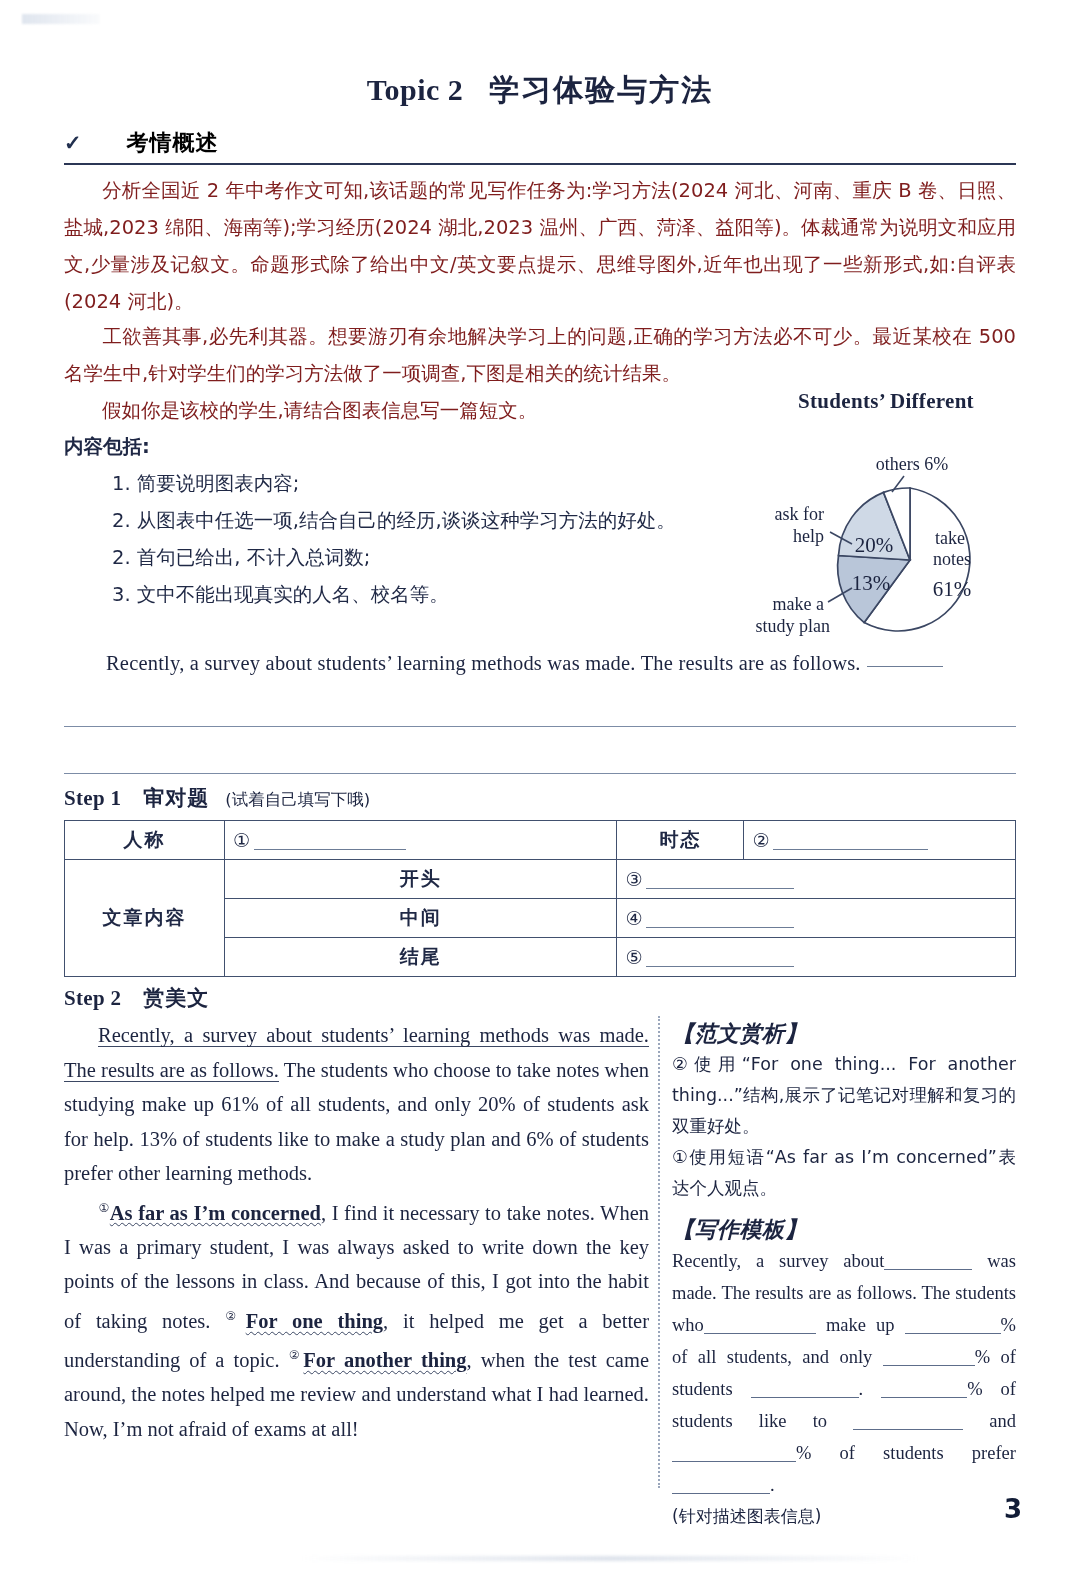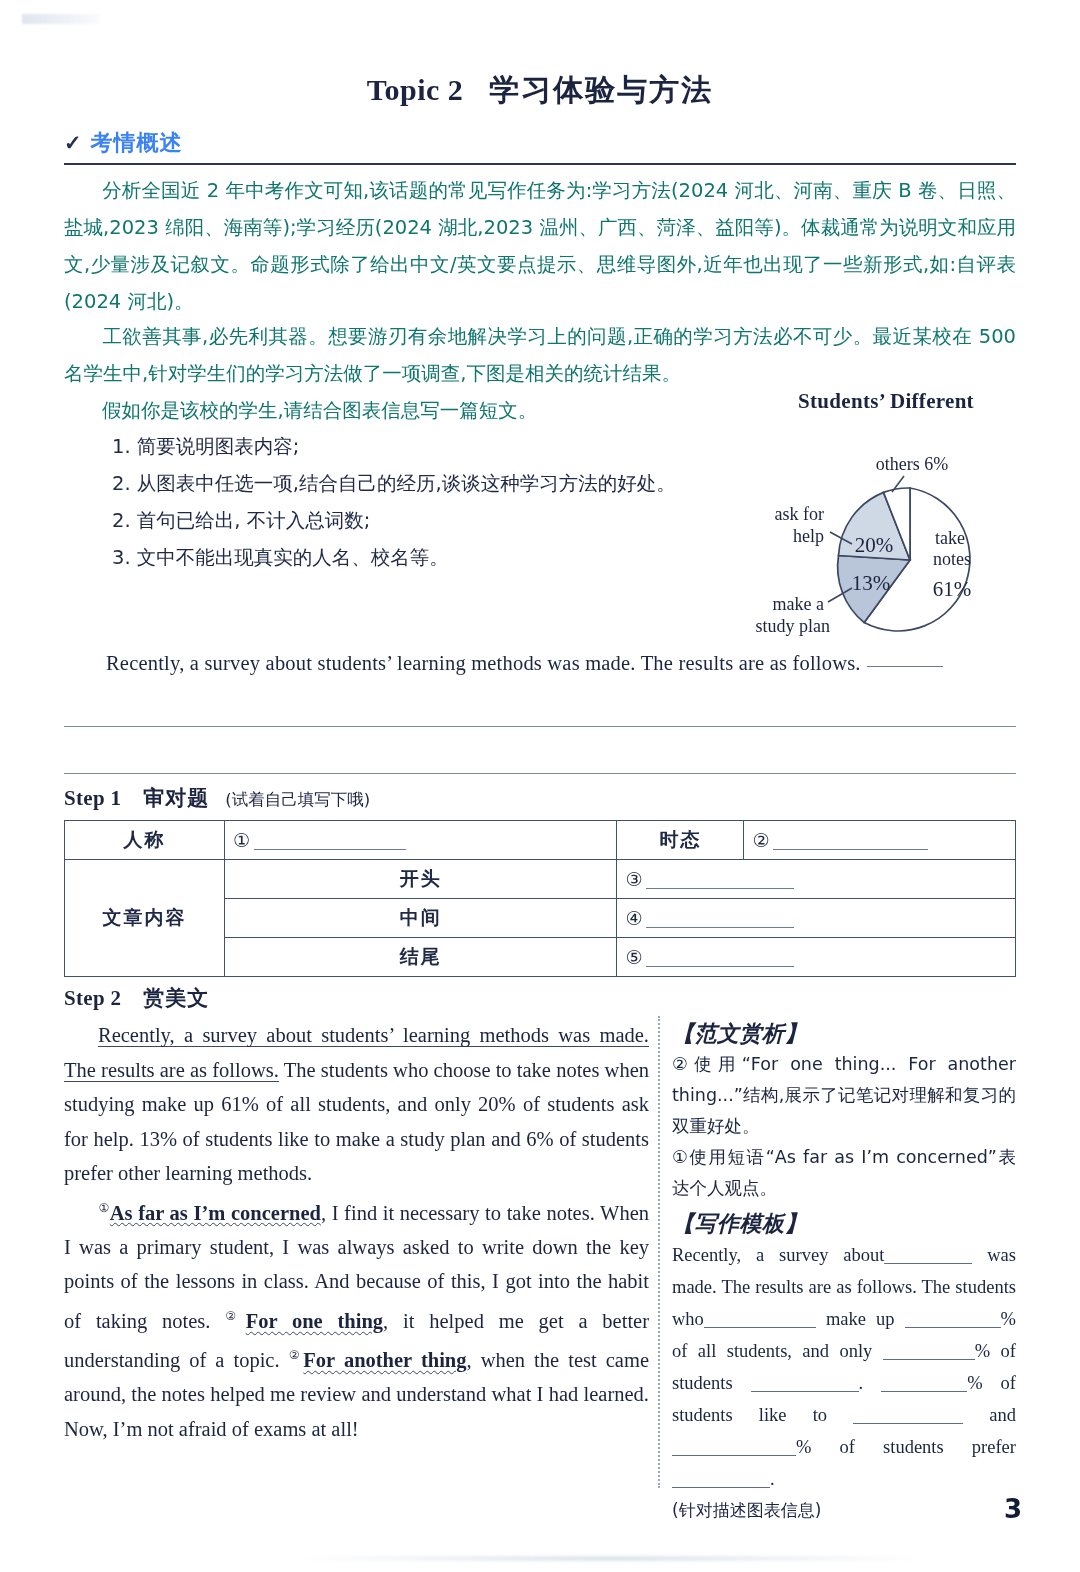--- a/index.html
+++ b/index.html
@@ -30,29 +30,29 @@
 
   
   .sec-head{
     position:absolute;left:64px;top:128px;width:952px;
     display:flex;align-items:center;gap:9px;
     border-bottom:2.4px solid #2b3655;padding-bottom:5px;
   }
   .check-icon{font-size:21px;font-weight:bold;line-height:1;color:#22304f;}
   .sec-head-label{
     font-family:"DejaVu Sans","Liberation Sans",sans-serif;
-    font-size:22px;font-weight:bold;letter-spacing:1px;color:#3b82f6;
+    font-size:22px;font-weight:bold;letter-spacing:1px;color:#000000;margin-left:36px;
   }
 
   
   .cn-body{
     position:absolute;left:64px;width:952px;
     font-family:"DejaVu Sans","Liberation Sans",sans-serif;
     font-size:19.5px;line-height:37px;text-align:justify;
-    color:#0f766e;
+    color:#7f1d1d;
   }
   .cn-body.p1{top:172px;}
   .cn-body.p2{top:318px;}
   .cn-body.p3{top:392px;width:700px;}
   .indent{display:inline-block;width:38px;}
 
   
   .req-block{
     position:absolute;left:64px;top:428px;width:700px;
     font-family:"DejaVu Sans","Liberation Sans",sans-serif;
@@ -191,20 +191,21 @@
     <span class="sec-head-label">考情概述</span>
   </div>
 
   <div class="cn-body p1"><span class="indent"></span><span>分析全国近 2 年中考作文可知,该话题的常见写作任务为:学习方法(2024 河北、河南、重庆 B 卷、日照、盐城,2023 绵阳、海南等);学习经历(2024 湖北,2023 温州、广西、菏泽、益阳等)。体裁通常为说明文和应用文,少量涉及记叙文。命题形式除了给出中文/英文要点提示、思维导图外,近年也出现了一些新形式,如:自评表(2024 河北)。</span></div>
 
   <div class="cn-body p2"><span class="indent"></span><span>工欲善其事,必先利其器。想要游刃有余地解决学习上的问题,正确的学习方法必不可少。最近某校在 500 名学生中,针对学生们的学习方法做了一项调查,下图是相关的统计结果。</span></div>
 
   <div class="cn-body p3"><span class="indent"></span><span>假如你是该校的学生,请结合图表信息写一篇短文。</span></div>
 
   <div class="req-block">
+    <div class="req-head">内容包括:</div>
     <div class="req-item">1. 简要说明图表内容;</div>
     <div class="req-item">2. 从图表中任选一项,结合自己的经历,谈谈这种学习方法的好处。</div>
     <div class="req-item">2. 首句已给出, 不计入总词数;</div>
     <div class="req-item">3. 文中不能出现真实的人名、校名等。</div>
   </div>
 
   <div class="chart-wrap">
     <div class="chart-title">
       <div>Students’ Different</div>
     </div>
@@ -292,21 +293,21 @@
 
   <div class="s2-left">
     <p><span class="ind"></span><span class="u-solid">Recently, a survey about students’ learning methods was made. The results are as follows.</span><span> The students who choose to take notes when studying make up 61% of all students, and only 20% of students ask for help. 13% of students like to make a study plan and 6% of students prefer other learning methods.</span></p>
     <p><span class="ind"></span><sup class="cn-sup">①</sup><span class="bold-phrase wavy">As far as I’m concerned</span><span>, I find it necessary to take notes. When I was a primary student, I was always asked to write down the key points of the lessons in class. And because of this, I got into the habit of taking notes. </span><sup class="cn-sup">②</sup><span class="bold-phrase wavy">For one thing</span><span>, it helped me get a better understanding of a topic. </span><sup class="cn-sup">②</sup><span class="bold-phrase wavy">For another thing</span><span>, when the test came around, the notes helped me review and understand what I had learned. Now, I’m not afraid of exams at all!</span></p>
   </div>
 
   <div class="s2-right">
     <div class="hd">【范文赏析】</div>
     <div class="cnnote">②使用“For one thing... For another thing...”结构,展示了记笔记对理解和复习的双重好处。</div>
     <div class="cnnote">①使用短语“As far as I’m concerned”表达个人观点。</div>
-    <div class="hd" style="margin-top:4px">【写作模板】</div>
+    <div class="hd" style="margin-top:10px">【写作模板】</div>
     <div class="entpl"><span>Recently, a survey about</span><span class="fill" style="width:88px"></span> <span>was made. The results are as follows. The students who</span><span class="fill" style="width:112px"></span> <span>make up</span> <span class="fill" style="width:96px"></span><span>% of all students, and only</span> <span class="fill" style="width:92px"></span><span>% of students</span> <span class="fill" style="width:108px"></span><span>.</span> <span class="fill" style="width:86px"></span><span>% of students like to</span> <span class="fill" style="width:110px"></span> <span>and</span> <span class="fill" style="width:124px"></span><span>% of students prefer</span> <span class="fill" style="width:98px"></span><span>.</span></div>
     <div class="tplnote">(针对描述图表信息)</div>
   </div>
 
   <div class="page-num">3</div>
   <div class="bottom-smudge"></div>
 
 </div>
 
 </body></html>

